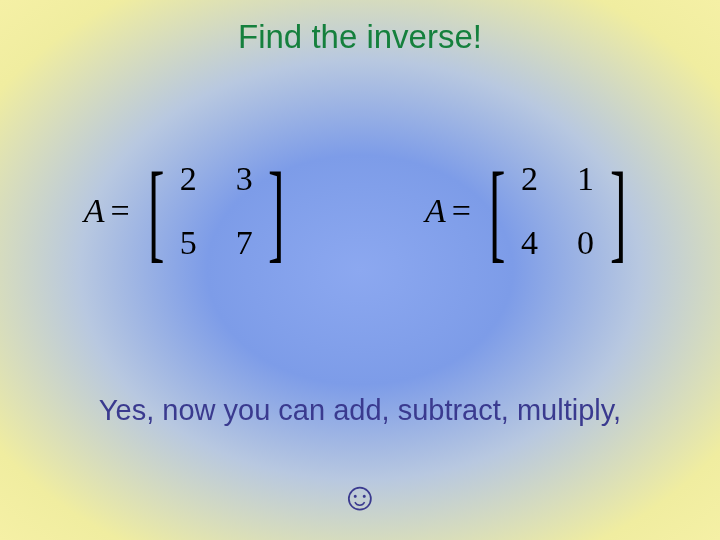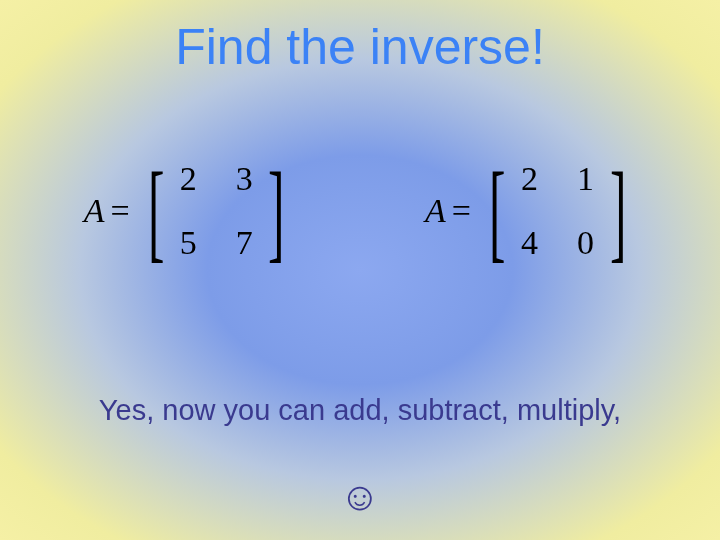--- a/index.html
+++ b/index.html
@@ -10,22 +10,22 @@
     font-family: Arial, Helvetica, sans-serif;
     background: radial-gradient(ellipse at center, #8ca8f0 0%, #7d9ce8 30%, #b8c8e0 55%, #f0eda0 85%, #f5f0a5 100%);
     position: relative;
   }
   .title {
     position: absolute;
     top: 18px;
     left: 0;
     width: 100%;
     text-align: center;
-    font-size: 50px;
-    color: #3b82f6;
+    font-size: 33px;
+    color: #15803d;
     font-weight: normal;
   }
   .matrices {
     position: absolute;
     top: 160px;
     left: 0;
     width: 100%;
     display: flex;
     justify-content: center;
     gap: 130px;

